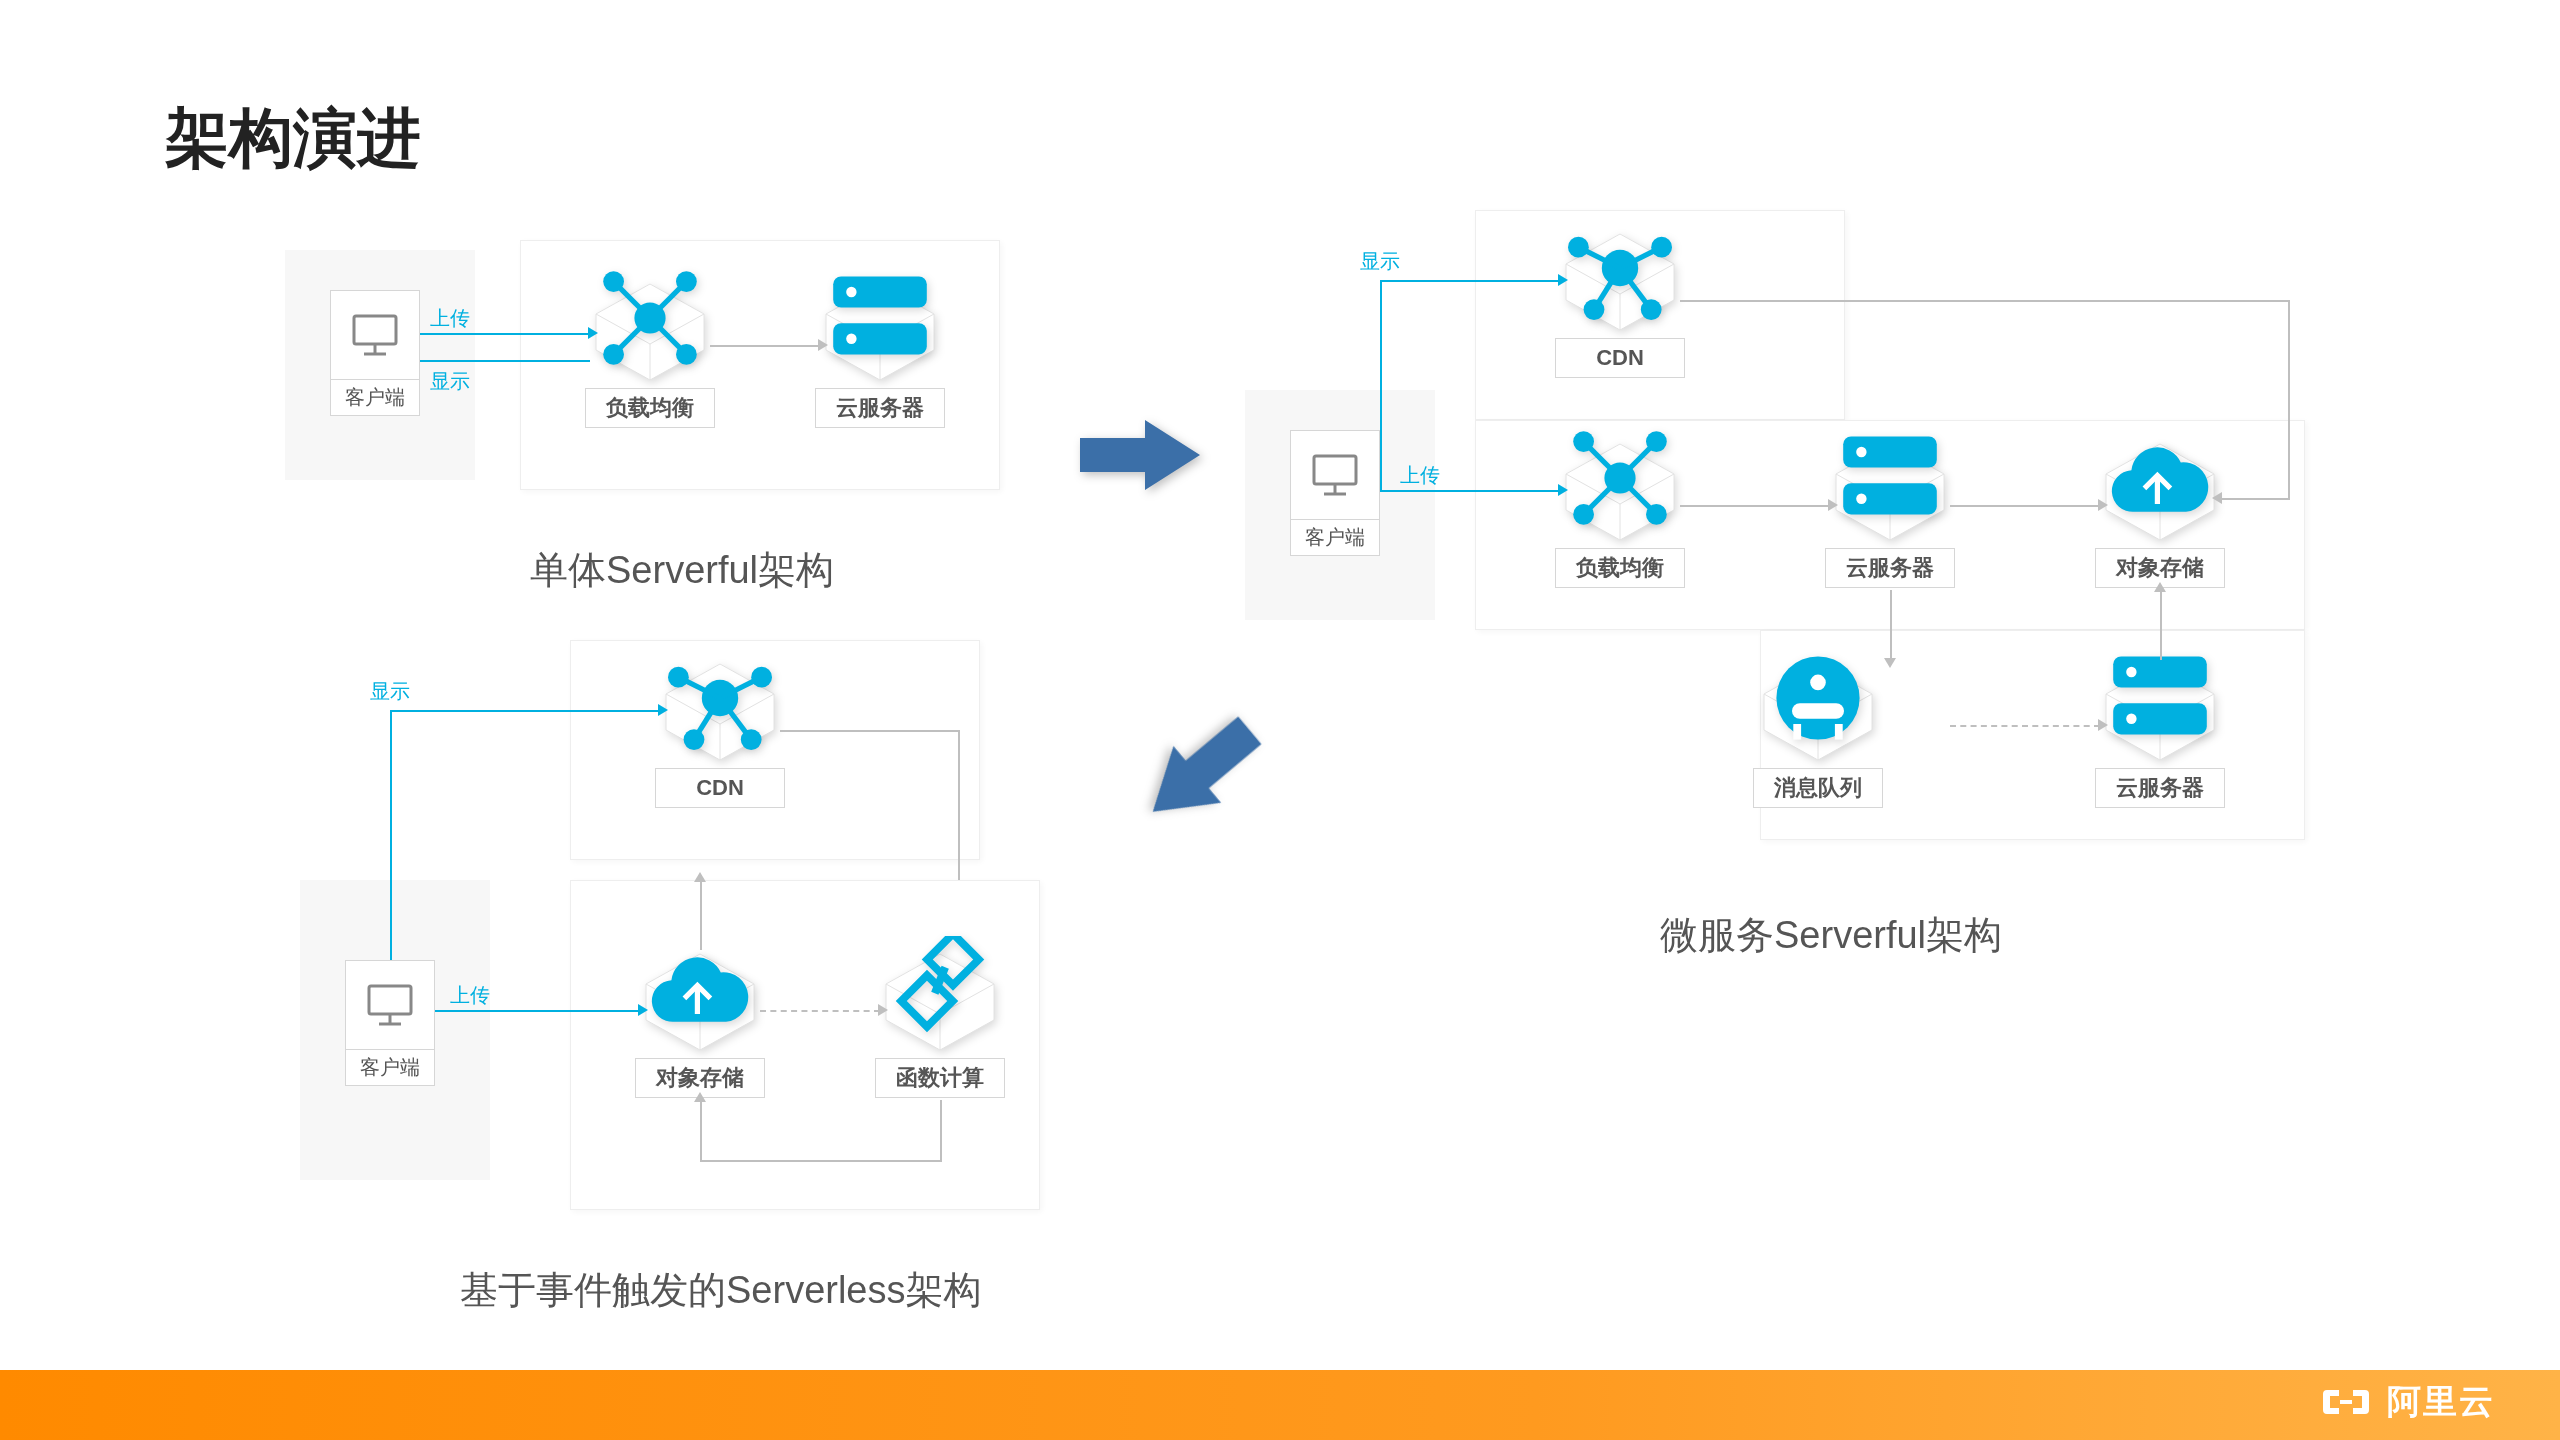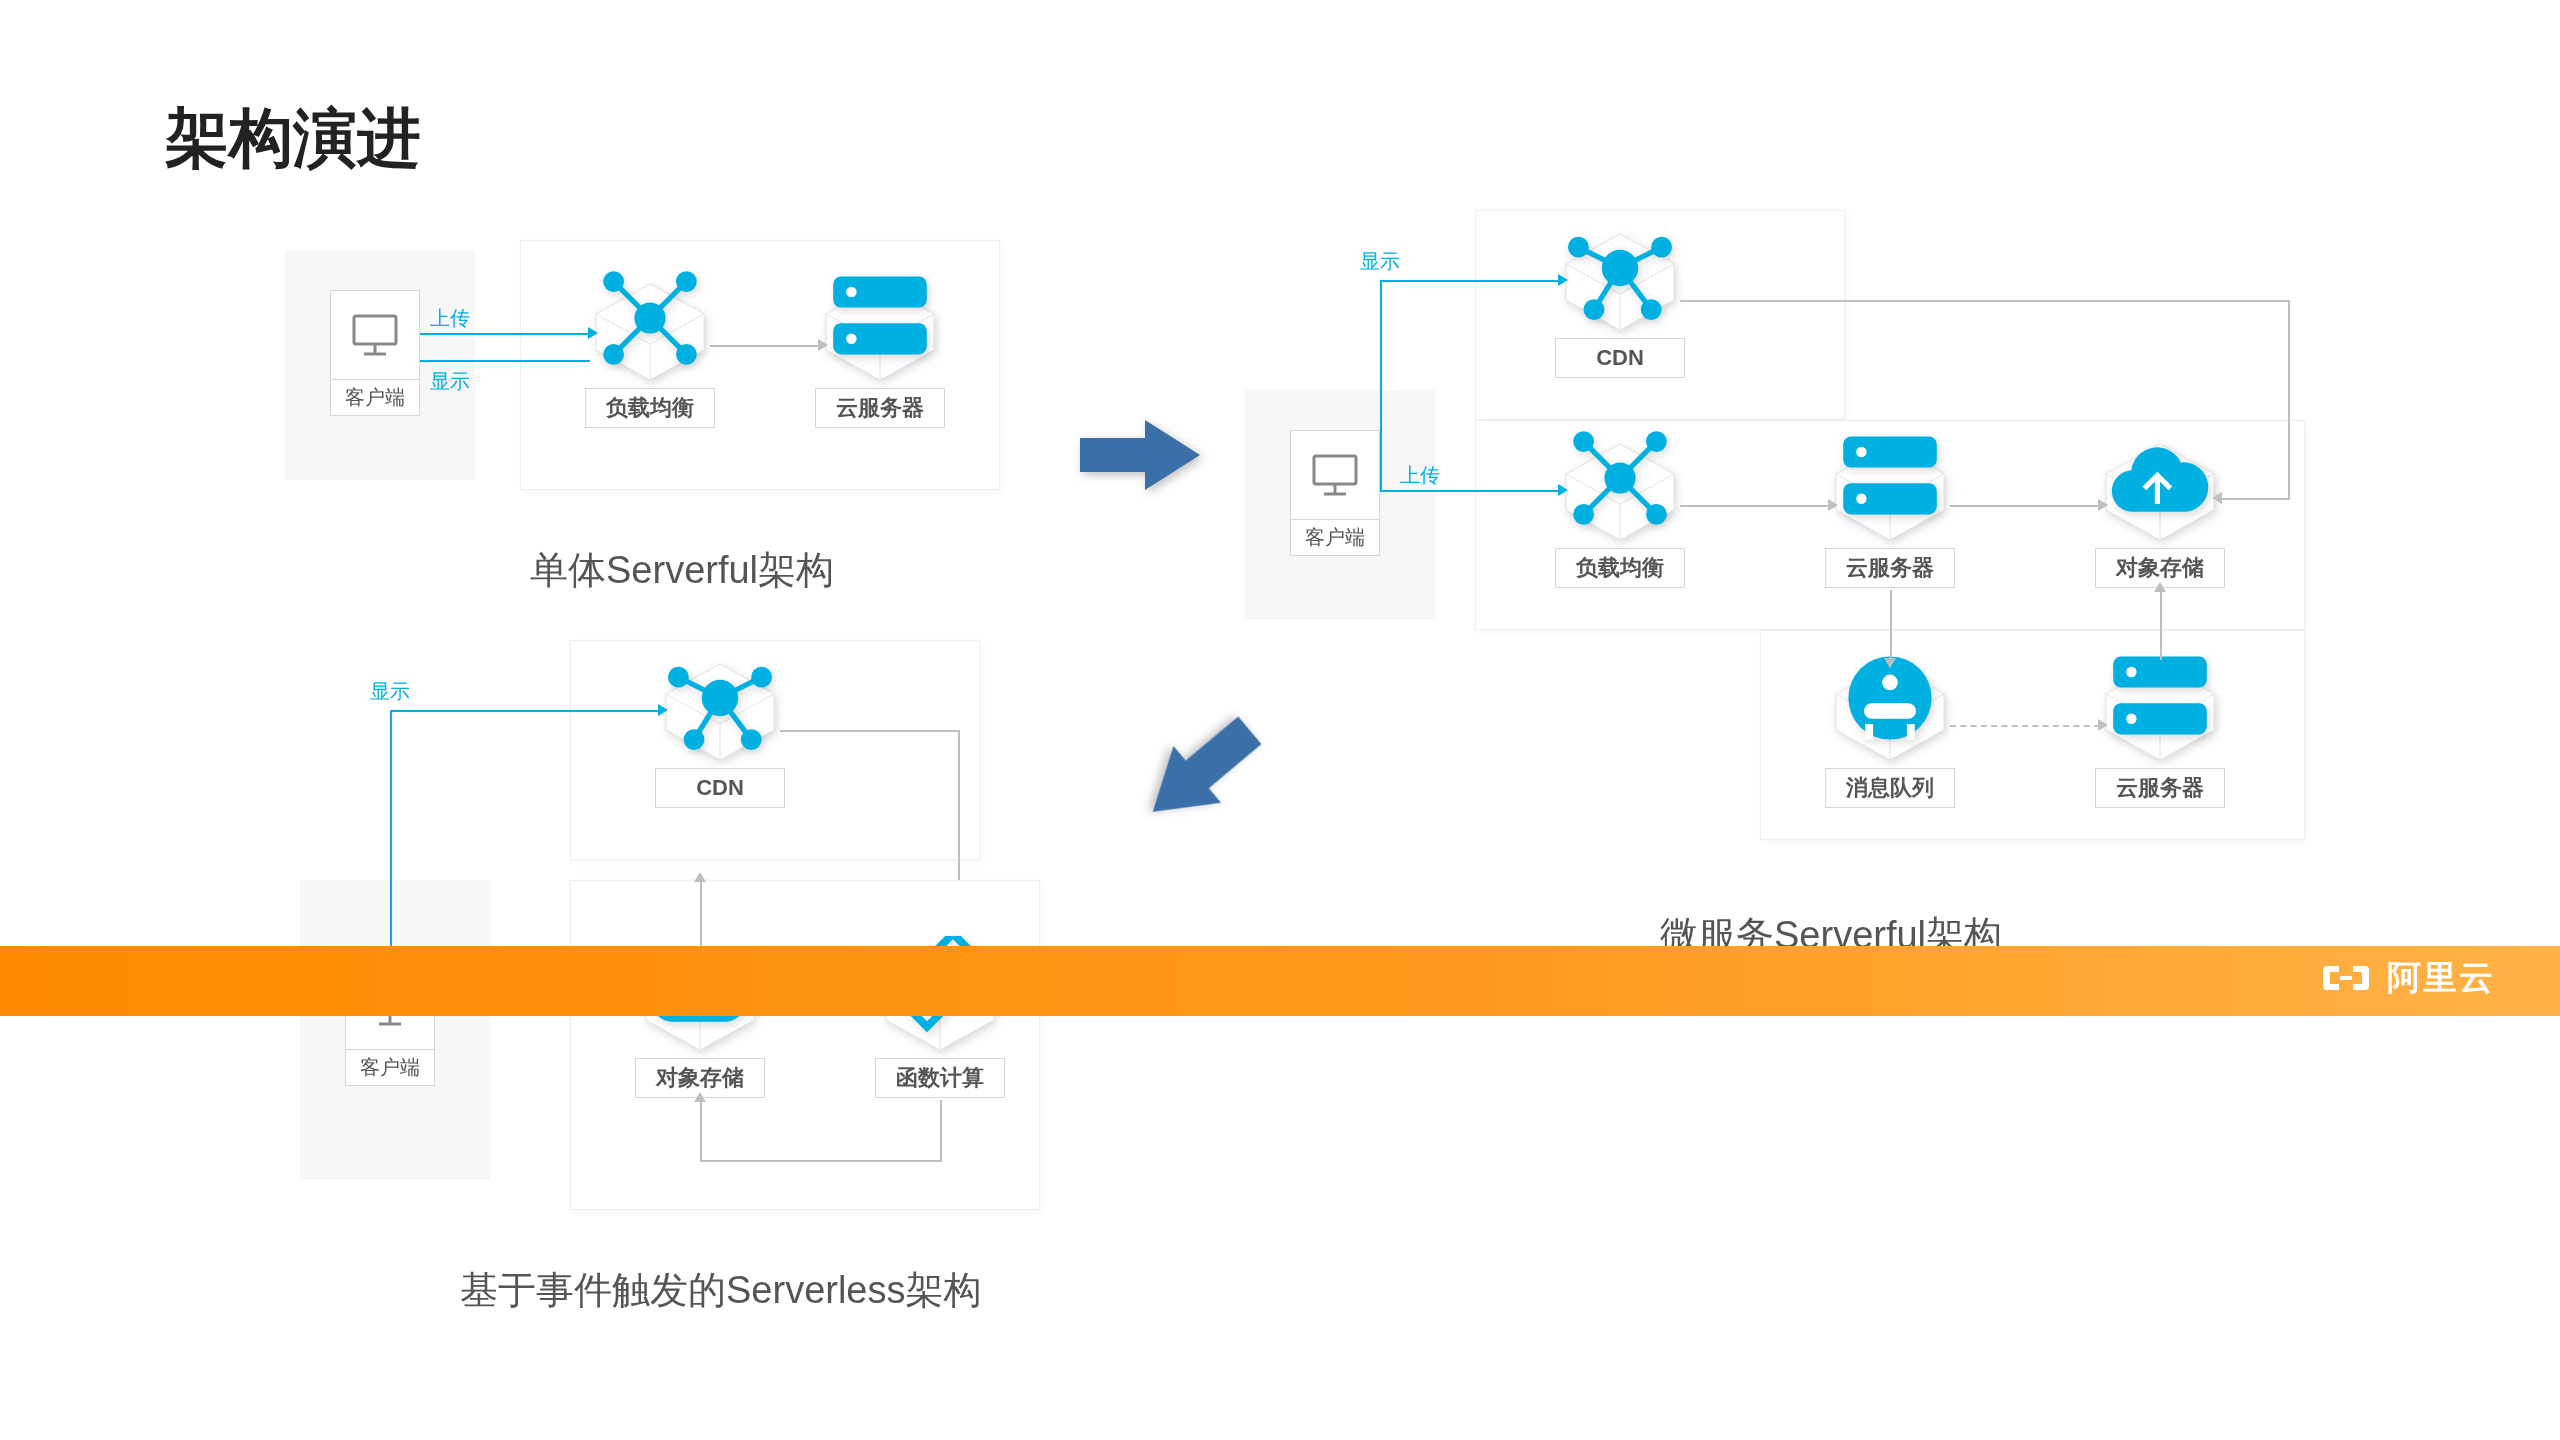--- a/index.html
+++ b/index.html
@@ -1,17 +1,17 @@
 <!DOCTYPE html>
 <html><head>
 <meta charset="utf-8">
 <style>
   * { box-sizing: border-box; margin: 0; padding: 0; }
   html, body { width: 2560px; height: 1440px; font-family: "Microsoft YaHei", "PingFang SC", sans-serif; background: #fff; overflow: hidden; }
-  .slide { position: relative; width: 2560px; height: 1016px; }
+  .slide { position: relative; width: 2560px; height: 1440px; }
   .title { position: absolute; left: 165px; top: 95px; font-size: 64px; font-weight: 700; color: #222; }
   .footer { position: absolute; left: 0; bottom: 0; width: 2560px; height: 70px; background: linear-gradient(90deg, #ff8a00 0%, #ff9a1f 60%, #ffb347 100%); }
   .footer-logo { position: absolute; right: 65px; bottom: 15px; color: #fff; font-size: 34px; font-weight: 600; letter-spacing: 2px; display: flex; align-items: center; gap: 16px; }
   .footer-logo svg { width: 50px; height: 40px; }
 
   
   .hex { position: absolute; font-weight: bold; }
   .hex .hex-shape { position: relative; width: 120px; height: 104px; }
   .hex .hex-shape svg { width: 120px; height: 104px; filter: drop-shadow(2px 3px 4px rgba(0,0,0,0.15)); }
   .hex .hex-icon { position: absolute; left: 50%; top: 38%; transform: translate(-50%,-50%); color: #00b0e0; }
@@ -199,21 +199,21 @@
     <div class="hex-label">云服务器</div>
   </div>
   <div class="hex" style="left:2100px; top:440px;">
     <div class="hex-shape"><svg viewBox="0 0 120 104">
           <use href="#hex-body"></use>
         </svg><div class="hex-icon"><svg width="40" height="40" viewBox="0 0 40 40">
             <use href="#icon-oss"></use>
           </svg></div></div>
     <div class="hex-label">对象存储</div>
   </div>
-  <div class="hex" style="left:1830px; top:660px;">
+  <div class="hex" style="left:1758px; top:660px;">
     <div class="hex-shape"><svg viewBox="0 0 120 104">
           <use href="#hex-body"></use>
         </svg><div class="hex-icon"><svg width="40" height="40" viewBox="0 0 40 40">
             <use href="#icon-mq"></use>
           </svg></div></div>
     <div class="hex-label">消息队列</div>
   </div>
   <div class="hex" style="left:2100px; top:660px;">
     <div class="hex-shape"><svg viewBox="0 0 120 104">
           <use href="#hex-body"></use>

